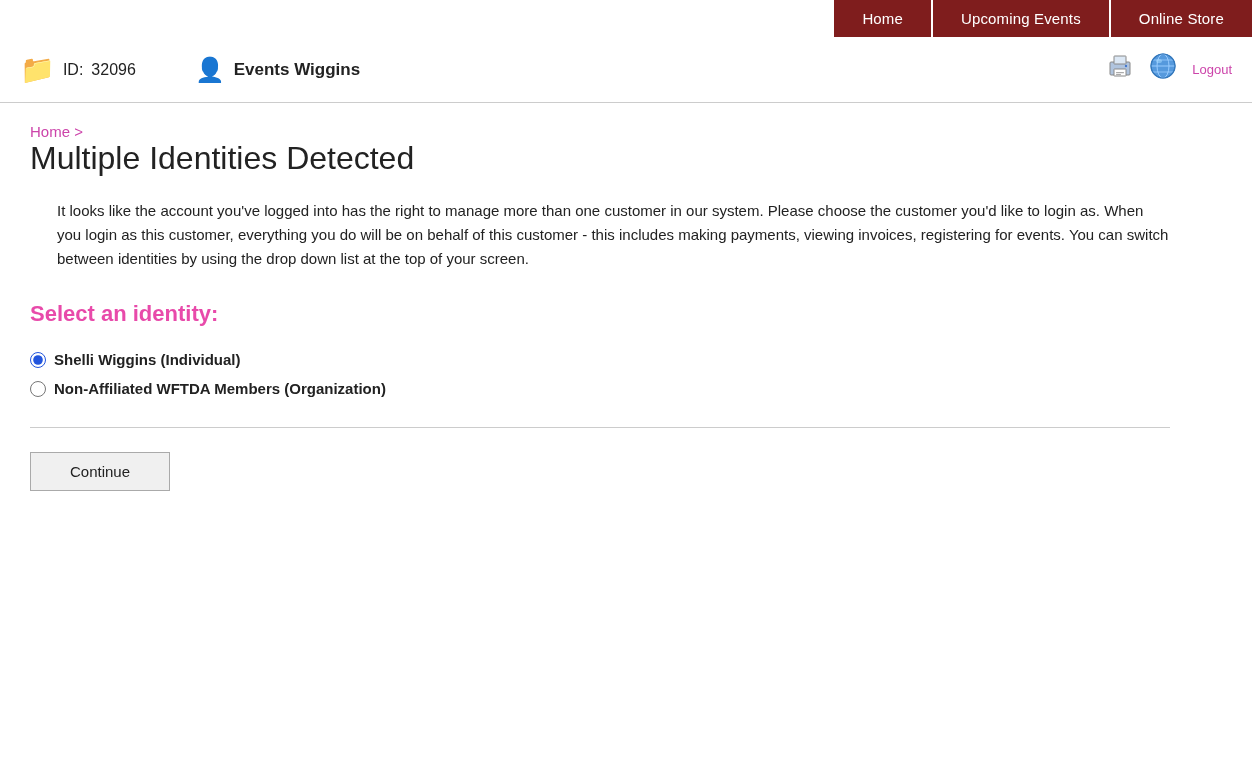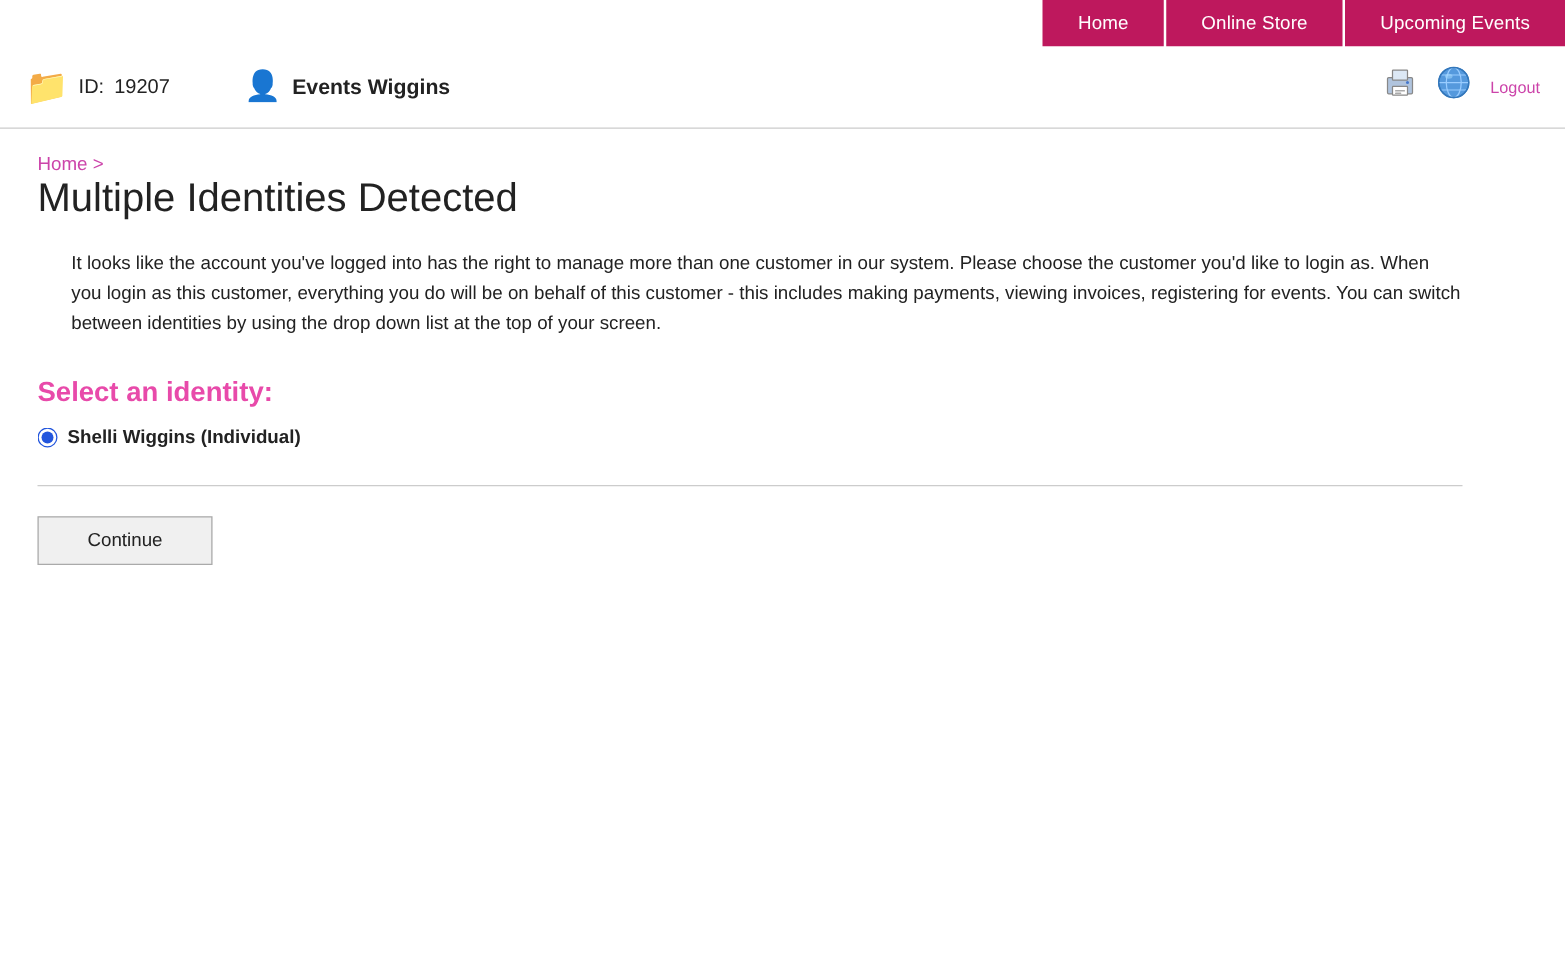--- a/index.html
+++ b/index.html
@@ -20,21 +20,21 @@
     
     .top-nav {
       display: flex;
       justify-content: flex-end;
       background: #fff;
       border-bottom: none;
       padding: 0;
     }
 
     .top-nav .nav-btn {
-      background: #be185d;
+      background: #7f1d1d;
       color: #fff;
       border: none;
       padding: 10px 28px;
       font-size: 15px;
       cursor: pointer;
       margin-left: 2px;
       font-weight: normal;
       letter-spacing: 0.01em;
     }
 
@@ -116,21 +116,21 @@
       color: #222;
       margin-bottom: 30px;
       max-width: 1150px;
       margin-left: 27px;
     }
 
     .select-identity-label {
       color: #e84aaa;
       font-size: 22px;
       font-weight: bold;
-      margin-bottom: 14px;
+      margin-bottom: 24px;
     }
 
     .identity-options {
       display: flex;
       flex-direction: column;
       gap: 12px;
       margin-bottom: 30px;
     }
 
     .identity-option {
@@ -164,29 +164,29 @@
       cursor: pointer;
       color: #222;
       min-width: 140px;
     }
   </style>
 </head>
 <body>
 
 <nav class="top-nav">
   <button class="nav-btn">Home</button>
+  <button class="nav-btn">Upcoming Events</button>
   <button class="nav-btn">Online Store</button>
-  <button class="nav-btn">Upcoming Events</button>
 </nav>
 
 <div class="header-bar">
   <div class="header-id">
     <span class="folder-icon">📁</span>
     <span>ID:</span>
-    <span>19207</span>
+    <span>32096</span>
   </div>
   <div class="header-user">
     <span class="user-icon">👤</span>
     <span>Events Wiggins</span>
   </div>
   <div class="header-right">
 
     <span class="printer-icon">
       <svg width="28" height="28" viewBox="0 0 28 28" fill="none" xmlns="http://www.w3.org/2000/svg">
         <rect x="4" y="10" width="20" height="13" rx="1" fill="#b0c4de" stroke="#888" stroke-width="1"></rect>
@@ -220,18 +220,22 @@
 
   <p class="description">It looks like the account you've logged into has the right to manage more than one customer in our system. Please choose the customer you'd like to login as. When you login as this customer, everything you do will be on behalf of this customer - this includes making payments, viewing invoices, registering for events. You can switch between identities by using the drop down list at the top of your screen.</p>
 
   <div class="select-identity-label">Select an identity:</div>
 
   <div class="identity-options">
     <label class="identity-option">
       <input type="radio" name="identity" checked="" style="">
       <span>Shelli Wiggins (Individual)</span>
     </label>
+    <label class="identity-option">
+      <input type="radio" name="identity" style="">
+      <span>Non-Affiliated WFTDA Members (Organization)</span>
+    </label>
   </div>
 
   <hr class="divider">
 
   <button class="continue-btn">Continue</button>
 </div>
 
 </body></html>

